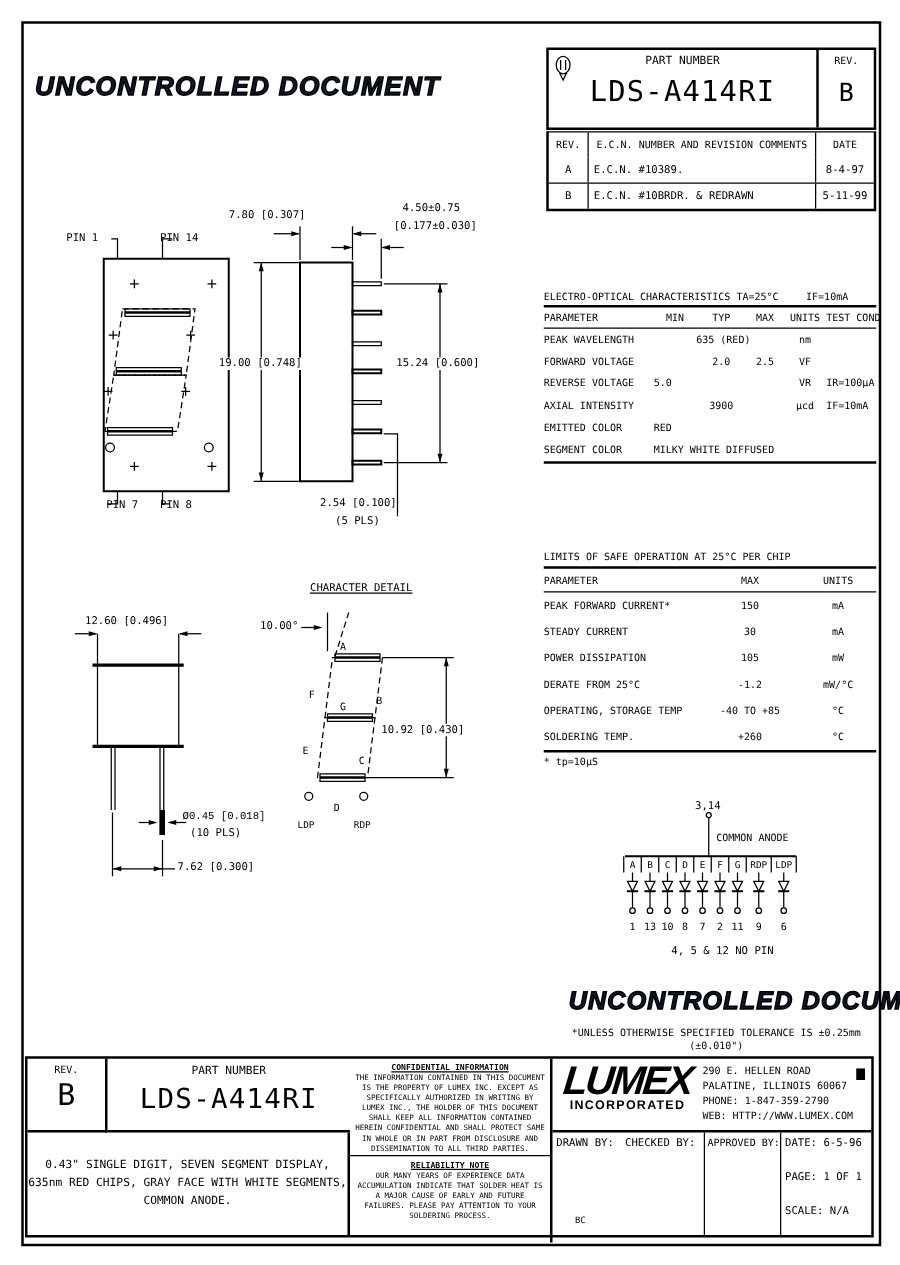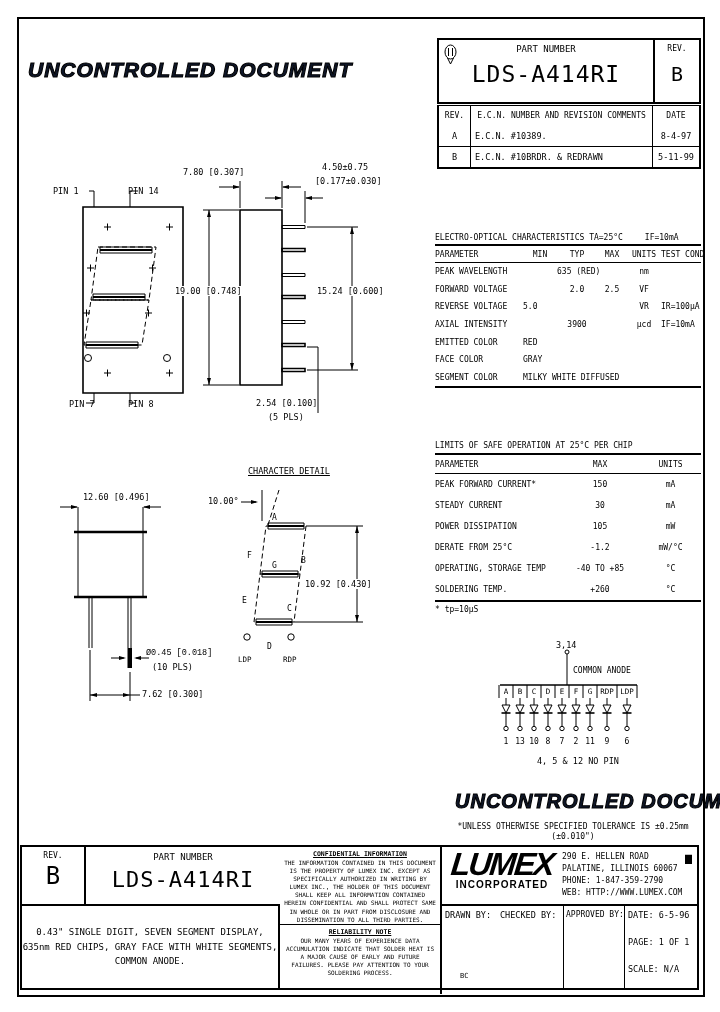--- a/index.html
+++ b/index.html
@@ -130,21 +130,21 @@
     <path class="ln" d="M64,47 h7 M67.5,43.5 v7 M126,47 h7 M129.5,43.5 v7
                        M47,88 h7 M50.5,84.5 v7 M109,88 h7 M112.5,84.5 v7
                        M43,133 h7 M46.5,129.5 v7 M105,133 h7 M108.5,129.5 v7
                        M64,193 h7 M67.5,189.5 v7 M126,193 h7 M129.5,189.5 v7"></path>
 
     <circle class="ln" cx="48" cy="178" r="3.5"></circle>
     <circle class="ln" cx="127" cy="178" r="3.5"></circle>
   </svg>
   <span class="abs mono85" style="left:53px;top:186px;">PIN 1</span>
   <span class="abs mono85" style="left:128px;top:186px;">PIN 14</span>
-  <span class="abs mono85" style="left:32px;top:399px;padding-left:37px;">PIN 7</span>
+  <span class="abs mono85" style="left:48px;top:399px;padding-left:37px;">PIN 7</span>
   <span class="abs mono85" style="left:128px;top:399px;">PIN 8</span>
 
   <svg style="left:195px;top:165px;" width="170" height="260" viewBox="0 0 170 260">
     <rect class="ln2" x="45" y="45" width="42" height="175"></rect>
 
     <rect class="ln" x="87" y="60.5" width="23" height="3" fill="#fff"></rect>
     <rect class="ln2" x="87" y="83.5" width="23" height="3" fill="#000"></rect>
     <rect class="ln" x="87" y="108.5" width="23" height="3" fill="#fff"></rect>
     <rect class="ln2" x="87" y="130.5" width="23" height="3" fill="#000"></rect>
     <rect class="ln" x="87" y="155.5" width="23" height="3" fill="#fff"></rect>
@@ -201,21 +201,21 @@
     <line class="ln" x1="56" y1="173" x2="69" y2="173"></line>
       <polygon class="blk" points="71,173 64,171 64,175"></polygon>
     <line class="ln" x1="81" y1="173" x2="94" y2="173"></line>
       <polygon class="blk" points="79,173 86,171 86,175"></polygon>
 
     <path class="ln" d="M35,165 V216 M75,187 V216"></path>
     <line class="ln" x1="35" y1="210" x2="95" y2="210"></line>
     <polygon class="blk" points="35,210 42,208 42,212"></polygon>
       <polygon class="blk" points="75,210 68,208 68,212"></polygon>
   </svg>
-  <span class="abs mono85" style="left:83px;top:492px;">12.60 [0.496]</span>
+  <span class="abs mono85" style="left:68px;top:492px;">12.60 [0.496]</span>
   <span class="abs mono85" style="left:146px;top:648px;font-family:Liberation Mono, monospace;">Ø0.45 [0.018]</span>
   <span class="abs mono85" style="left:152px;top:662px;">(10 PLS)</span>
   <span class="abs mono85 wbg" style="left:140px;top:689px;">7.62 [0.300]</span>
 
   <span class="abs mono85" style="left:248px;top:466px;text-decoration:underline;">CHARACTER DETAIL</span>
   <svg style="left:205px;top:485px;" width="165" height="185" viewBox="0 0 165 185">
 
     <line class="ln" x1="57" y1="36" x2="57" y2="5"></line>
     <line class="dash" x1="63" y1="40" x2="74" y2="5"></line>
     <line class="ln" x1="36" y1="17" x2="51" y2="17"></line>
@@ -292,28 +292,20 @@
           <span class="c-l">AXIAL INTENSITY</span>
           <span class="c-c" style="text-align:left;"></span>
           <span class="c-c">3900</span>
           <span class="c-c"></span>
           <span class="c-c">µcd</span>
           <span class="c-l">IF=10mA</span>
         </div>
           <div class="eo-row">
           <span class="c-l">EMITTED COLOR</span>
           <span class="c-c" style="text-align:left;">RED</span>
-          <span class="c-c"></span>
-          <span class="c-c"></span>
-          <span class="c-c"></span>
-          <span class="c-l"></span>
-        </div>
-          <div class="eo-row">
-          <span class="c-l">FACE COLOR</span>
-          <span class="c-c" style="text-align:left;">GRAY</span>
           <span class="c-c"></span>
           <span class="c-c"></span>
           <span class="c-c"></span>
           <span class="c-l"></span>
         </div>
           <div class="eo-row">
           <span class="c-l">SEGMENT COLOR</span>
           <span class="c-c" style="text-align:left;">MILKY WHITE DIFFUSED</span>
           <span class="c-c"></span>
           <span class="c-c"></span>

